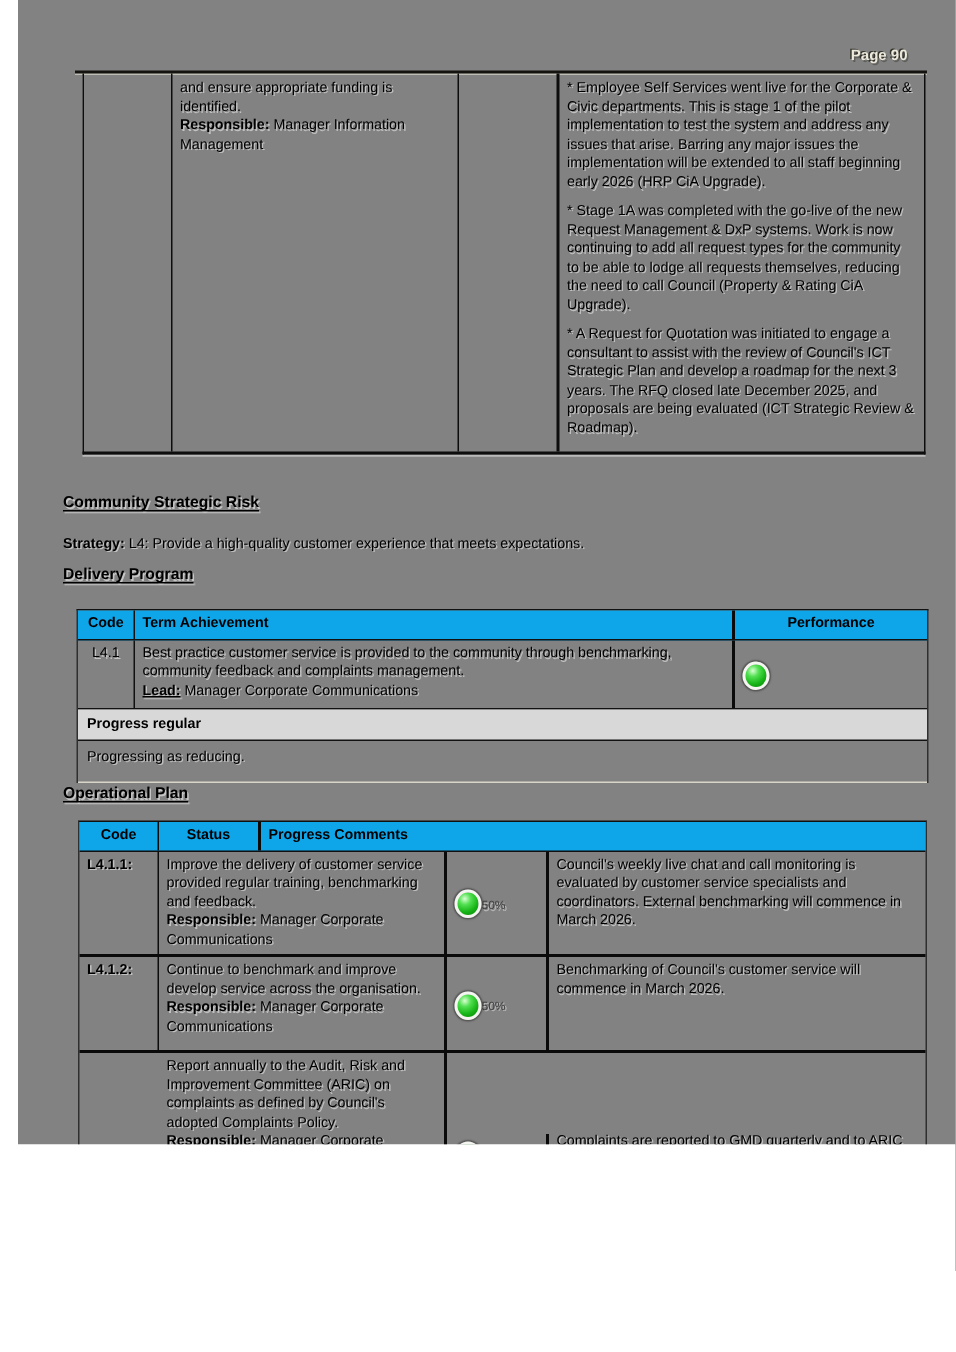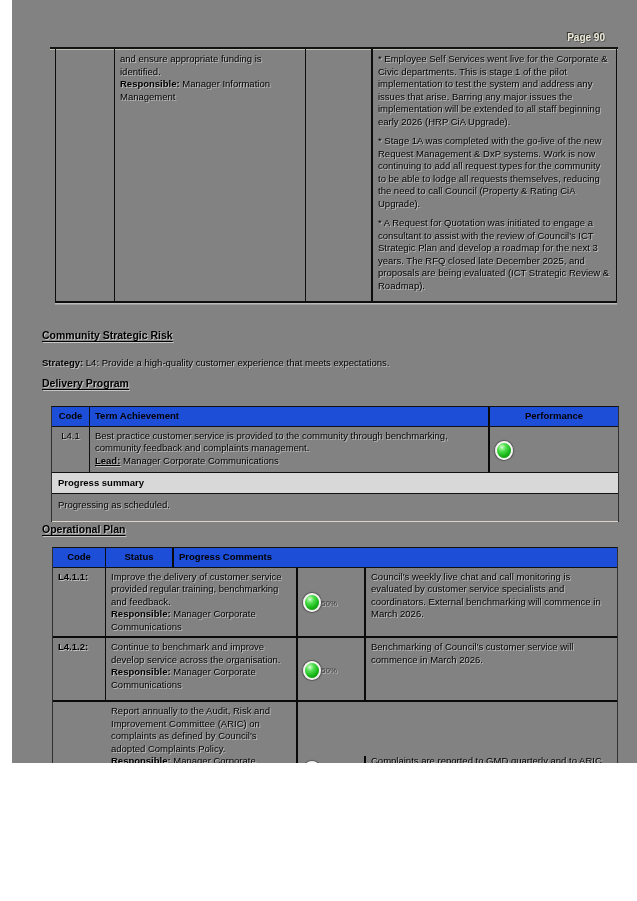--- a/index.html
+++ b/index.html
@@ -51,21 +51,21 @@
     text-shadow:1px 1px 0 rgba(255,255,255,0.55);
   }
   .h-csp { top:329px; } .h-dp { top:377px; } .h-op { top:523px; }
   .strategy-line { position:absolute; left:30px; top:357px; font-size:9.5px; }
 
   
   .tbl { position:absolute; box-sizing:border-box; border-top:1px solid #111;
          border-left:1px solid #2f2f2f; border-right:1px solid #2f2f2f;
          font-size:9.5px; line-height:12.5px; }
   .trow { display:flex; box-sizing:border-box; }
-  .thead-row { background:#1d4ed8; font-weight:bold; border-bottom:1px solid #111; }
+  .thead-row { background:#0ea5e9; font-weight:bold; border-bottom:1px solid #111; }
   .tc { box-sizing:border-box; padding:3px 5px; overflow:hidden; }
   .c-center { text-align:center; }
 
   
   .dtable { left:39px; top:406px; width:568px; }
   .dc-code { width:38px;  border-right:1px solid #111; }
   .dc-term { flex:1;      border-right:2.5px solid #0a0a0a; }
   .dc-perf { width:128px; }
   .d-body { min-height:46px; border-bottom:1px solid #111; }
   .summary-label { background:#d8d8d8; font-weight:bold; padding:4px 6px; border-bottom:1px solid #111; }
@@ -131,22 +131,22 @@
       <div class="tc dc-code c-center emb">L4.1</div>
       <div class="tc dc-term emb">
         <span>Best practice customer service is provided to the community through benchmarking, community feedback and complaints management.</span><br>
         <span class="bold-u">Lead:</span>
         <span>Manager Corporate Communications</span>
       </div>
       <div class="tc dc-perf statuscell">
         <span class="ball"></span>
       </div>
     </div>
-    <div class="summary-label">Progress summary</div>
-    <div class="summary-text emb">Progressing as scheduled.</div>
+    <div class="summary-label">Progress regular</div>
+    <div class="summary-text emb">Progressing as reducing.</div>
   </div>
 
   <div class="h-major h-op">Operational Plan</div>
 
   <div class="tbl otable">
     <div class="trow thead-row">
       <div class="tc oc-code c-center">Code</div>
       <div class="tc oc-status c-center">Status</div>
       <div class="tc oc-comments">Progress Comments</div>
     </div>

